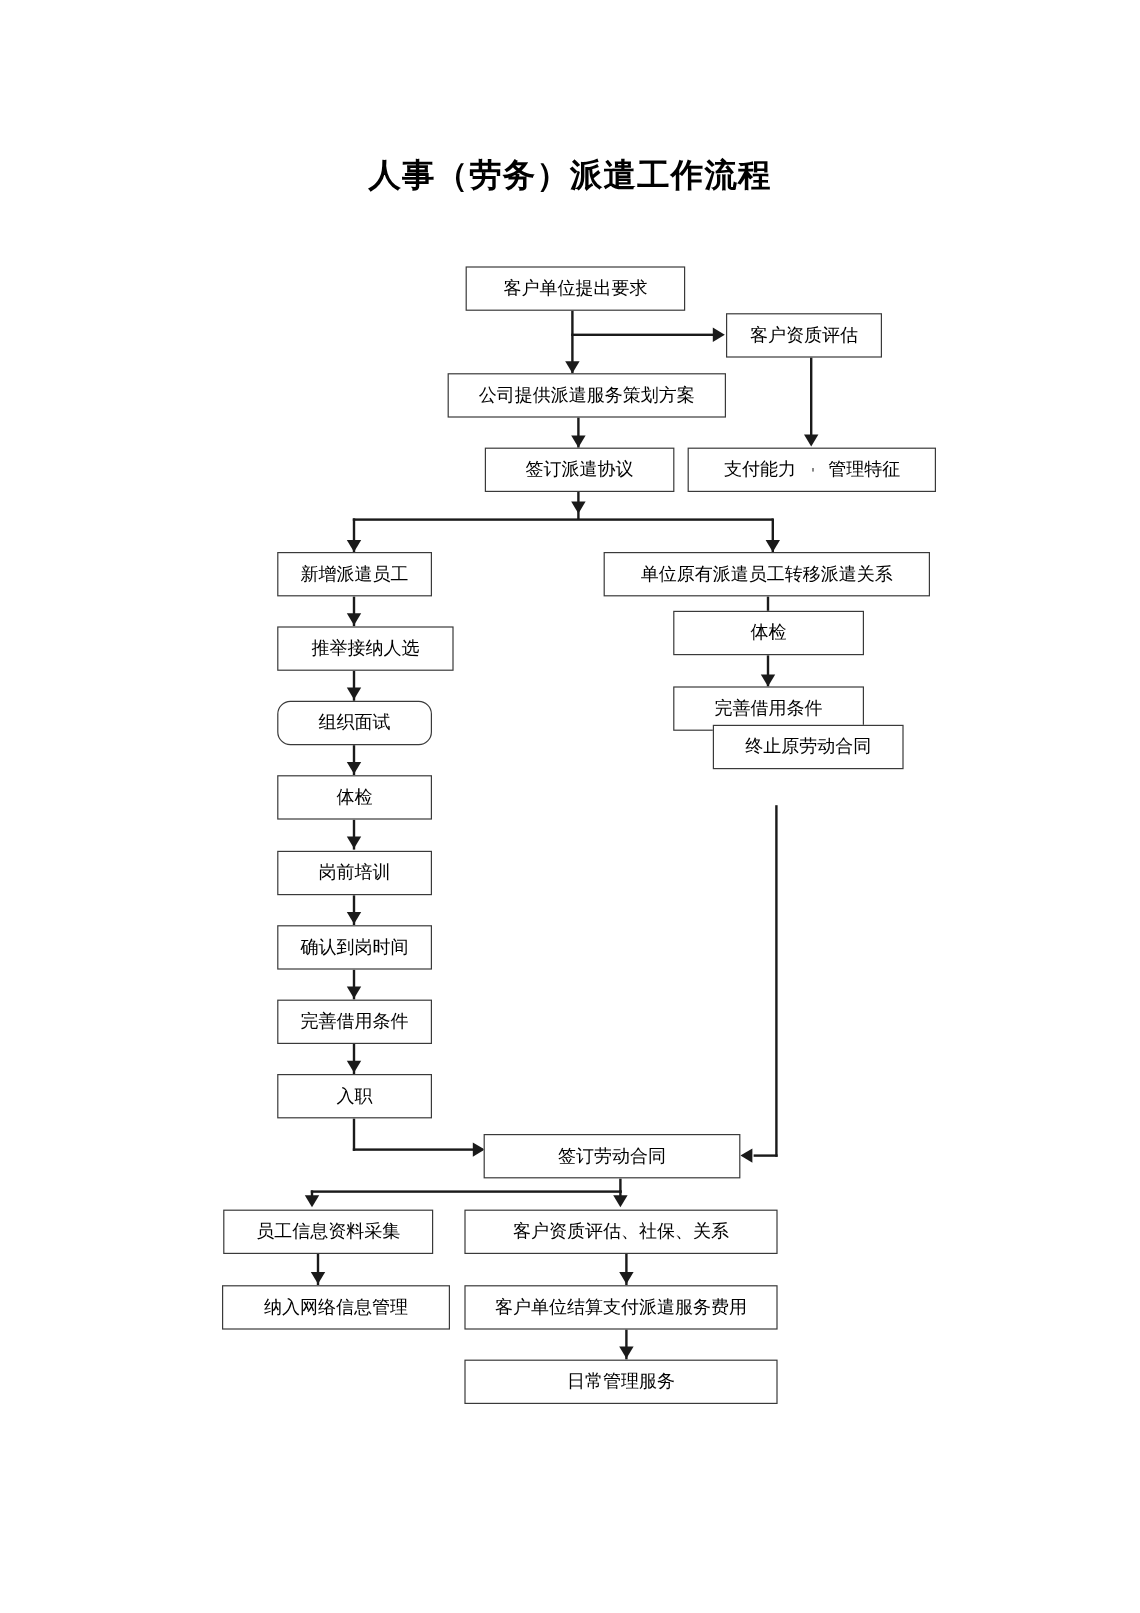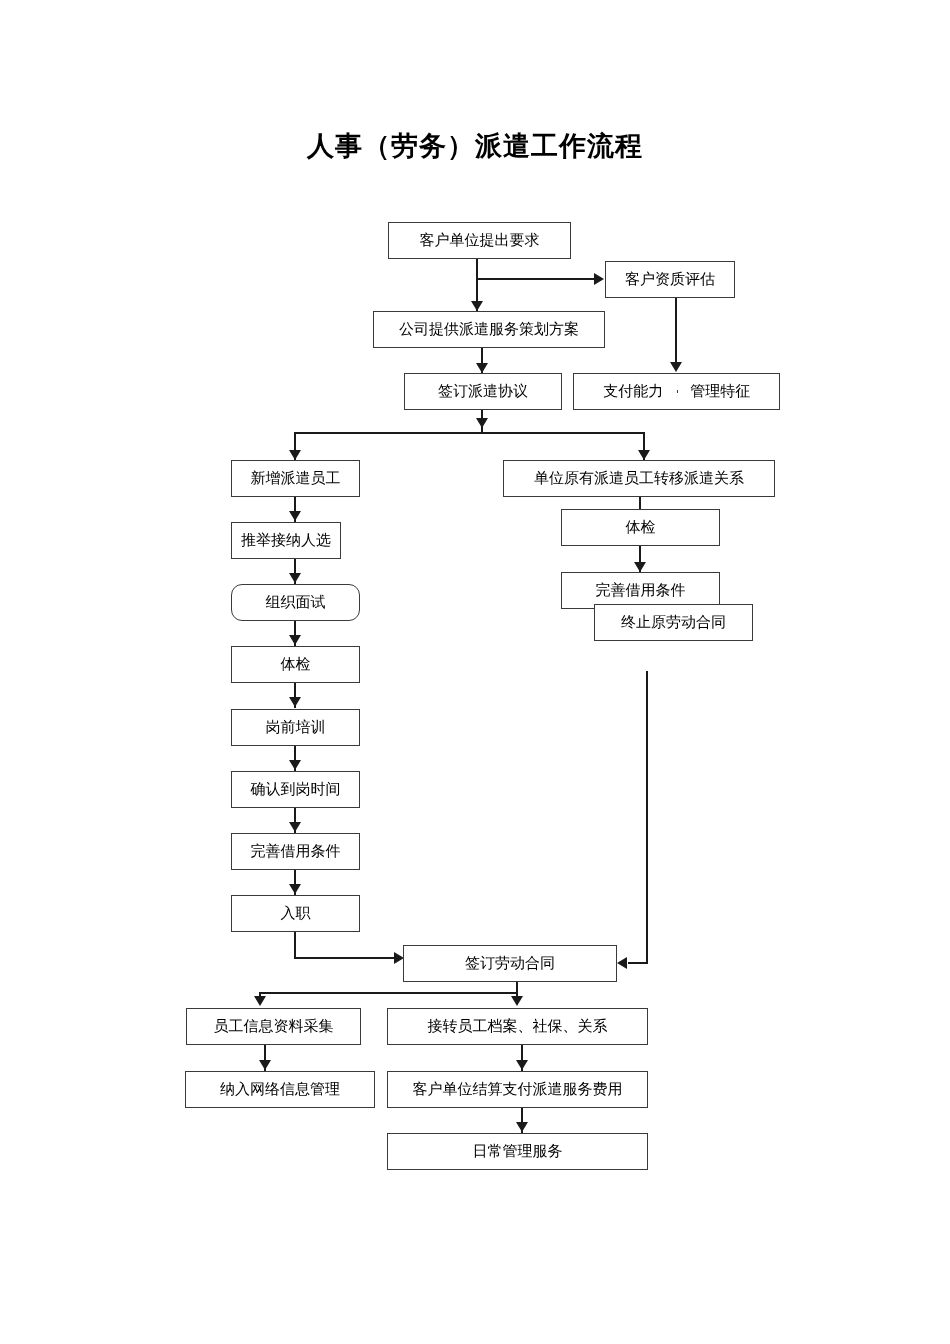--- a/index.html
+++ b/index.html
@@ -184,21 +184,21 @@
 
   <div class="node split" style="left:573px; top:373px; width:207px; height:37px;">
     <div class="half">支付能力</div>
     <div class="half">管理特征</div>
   </div>
 
   <div class="node" style="left:231px; top:460px; width:129px; height:37px;">新增派遣员工</div>
 
   <div class="node" style="left:503px; top:460px; width:272px; height:37px;">单位原有派遣员工转移派遣关系</div>
 
-  <div class="node" style="left:231px; top:522px; width:110px; height:37px;">推举接纳人选</div>
+  <div class="node" style="left:231px; top:522px; width:147px; height:37px;">推举接纳人选</div>
 
   <div class="node" style="left:561px; top:509px; width:159px; height:37px;">体检</div>
 
   <div class="node" style="left:231px; top:584px; width:129px; height:37px;border-radius:11px;">组织面试</div>
 
   <div class="node" style="left:561px; top:572px; width:159px; height:37px;">完善借用条件</div>
 
   <div class="node" style="left:231px; top:646px; width:129px; height:37px;">体检</div>
 
   <div class="node" style="left:561px; top:604px; width:159px; height:37px;margin-left:33px;">终止原劳动合同</div>
@@ -208,21 +208,21 @@
   <div class="node" style="left:231px; top:771px; width:129px; height:37px;">确认到岗时间</div>
 
   <div class="node" style="left:231px; top:833px; width:129px; height:37px;">完善借用条件</div>
 
   <div class="node" style="left:231px; top:895px; width:129px; height:37px;">入职</div>
 
   <div class="node" style="left:403px; top:945px; width:214px; height:37px;">签订劳动合同</div>
 
   <div class="node" style="left:186px; top:1008px; width:175px; height:37px;">员工信息资料采集</div>
 
-  <div class="node" style="left:387px; top:1008px; width:261px; height:37px;">接转员工档案、社保、关系</div>
+  <div class="node" style="left:387px; top:1008px; width:261px; height:37px;">客户资质评估、社保、关系</div>
 
   <div class="node" style="left:387px; top:1071px; width:261px; height:37px;">客户单位结算支付派遣服务费用</div>
 
   <div class="node" style="left:185px; top:1071px; width:190px; height:37px;">纳入网络信息管理</div>
 
   <div class="node" style="left:387px; top:1133px; width:261px; height:37px;">日常管理服务</div>
 
 </div>
 
 </body></html>

